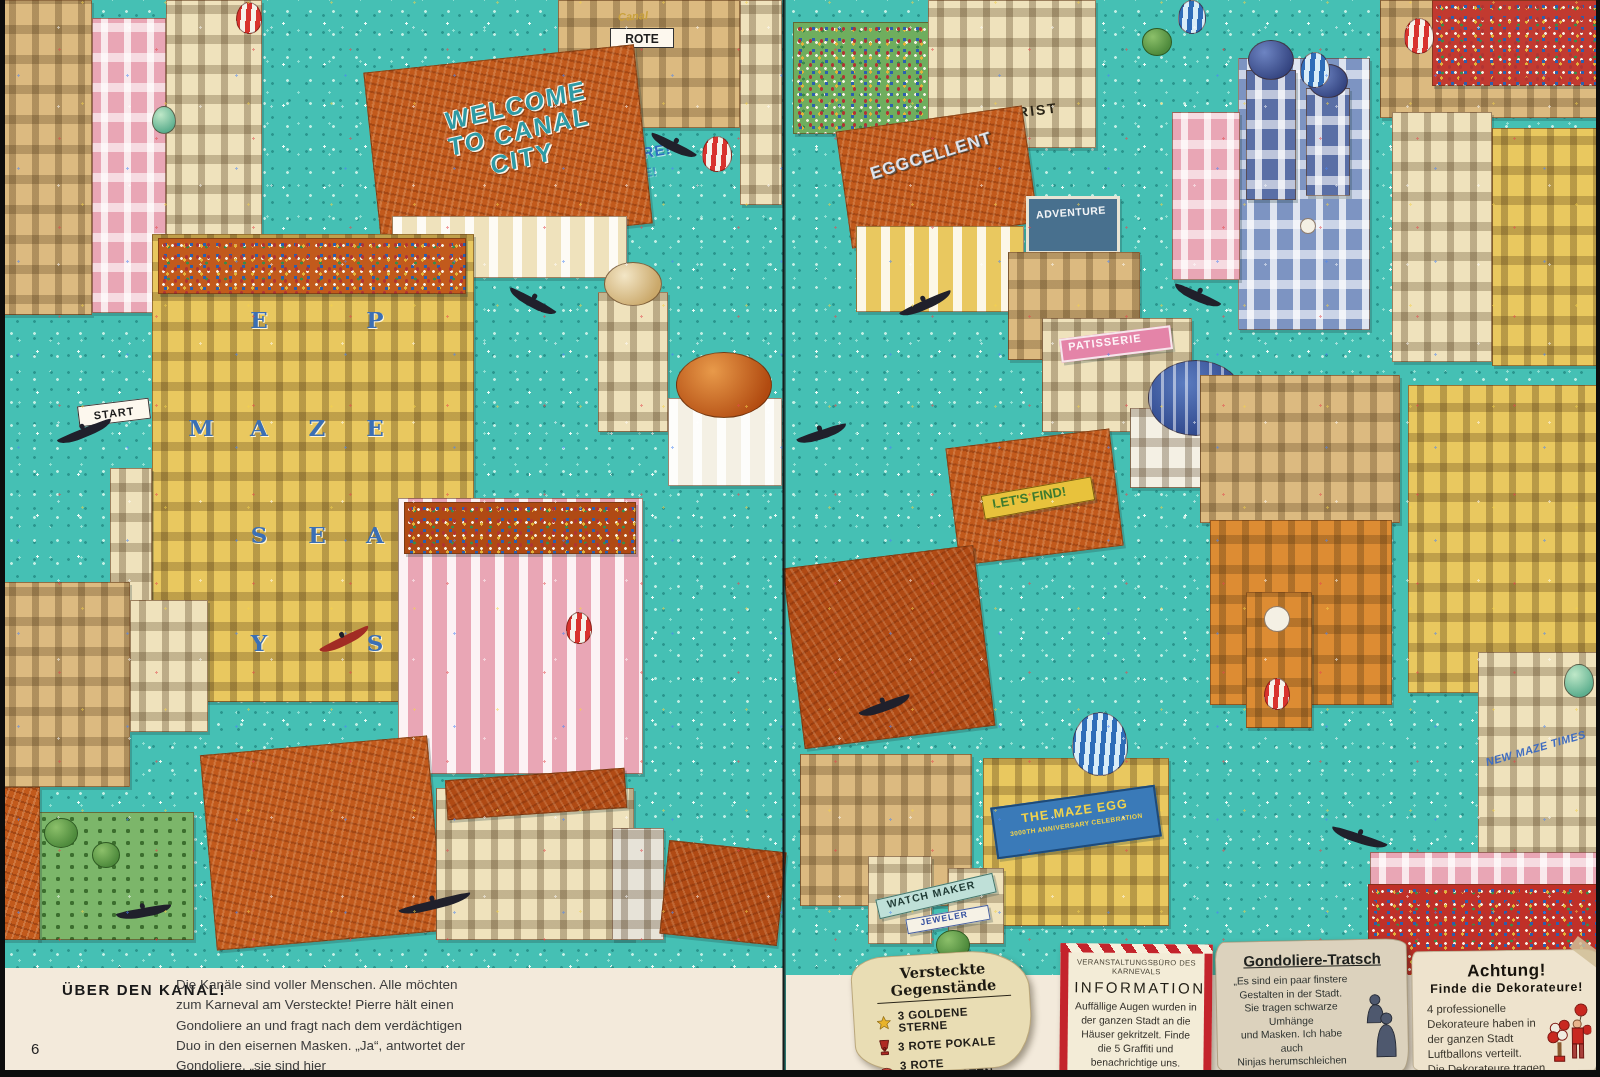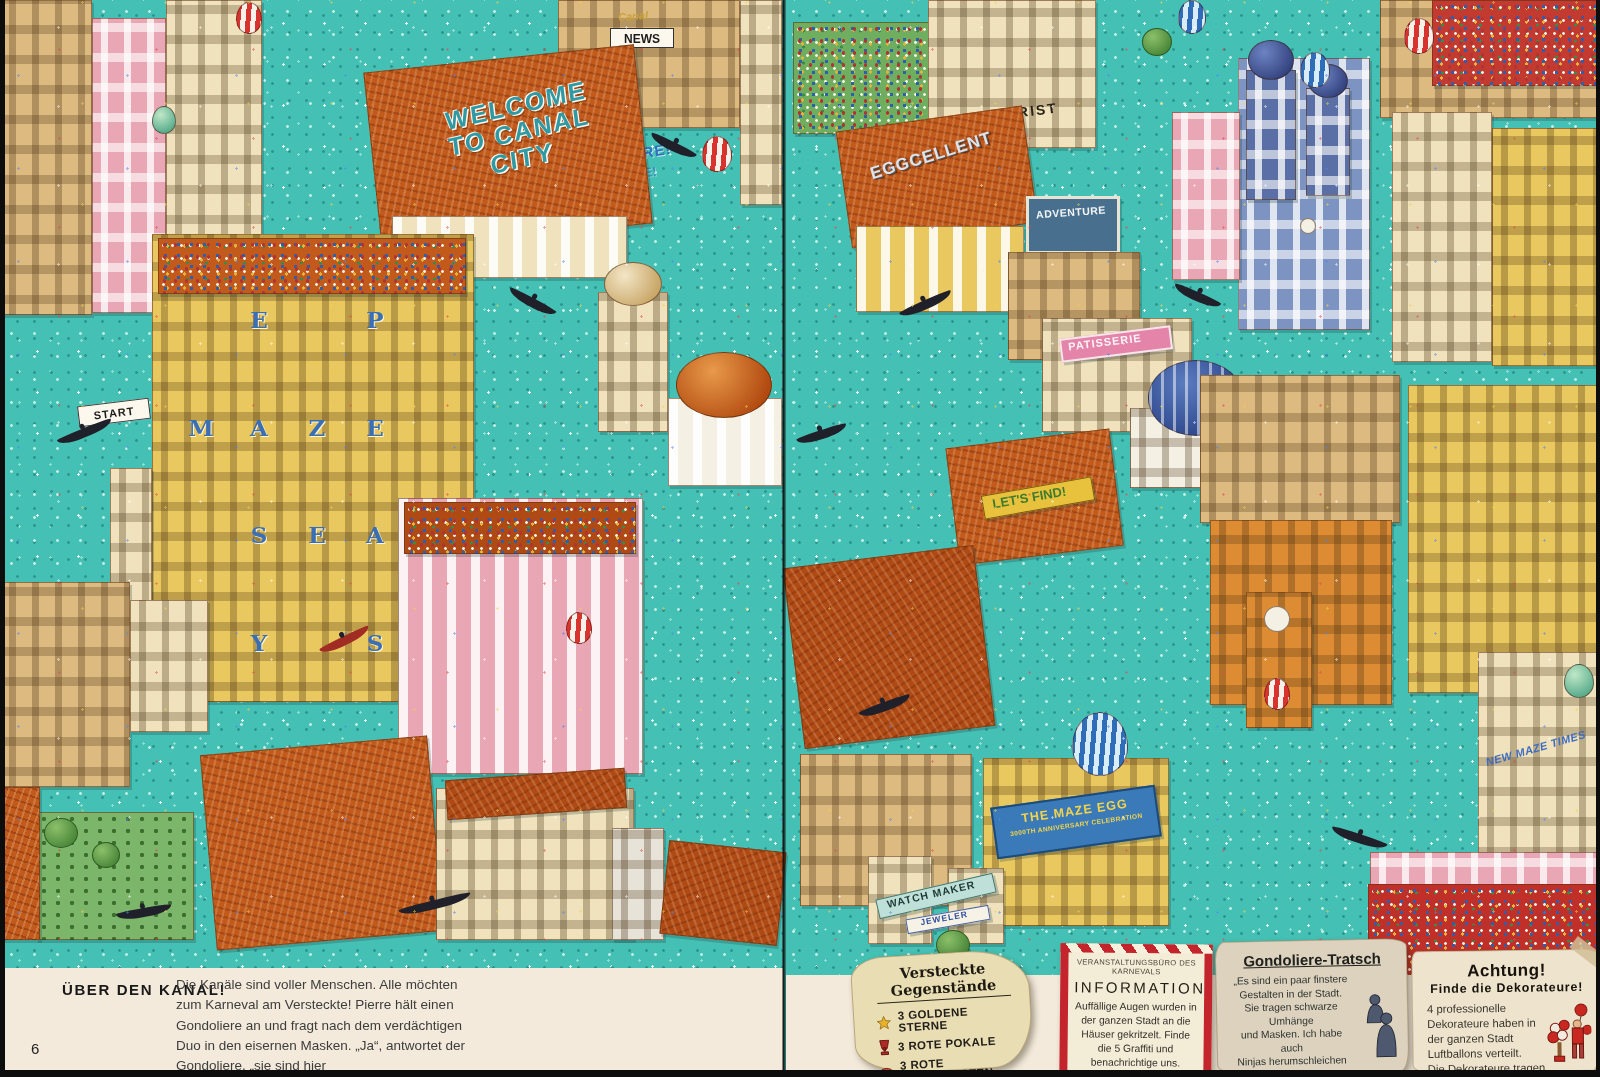--- a/index.html
+++ b/index.html
@@ -125,21 +125,21 @@
   <div class="water"></div>
 
   <div>
 
     <div class="b c-tan win" style="left:0;top:0;width:92px;height:315px"></div>
     <div class="b c-pink win-w" style="left:92px;top:18px;width:74px;height:295px"></div>
     <div class="b c-cream win" style="left:166px;top:0;width:96px;height:265px"></div>
     <div class="b roof2" style="left:230px;top:250px;width:90px;height:46px;transform:rotate(-10deg)"></div>
 
     <div class="b c-tan win" style="left:558px;top:0;width:182px;height:128px"></div>
-    <div class="ribbon" style="left:610px;top:28px;width:64px;height:20px;font-size:12px;line-height:20px"><span>NEWS</span></div>
+    <div class="ribbon" style="left:610px;top:28px;width:64px;height:20px;font-size:12px;line-height:20px"><span>ROTE</span></div>
     <div class="signtext" style="left:618px;top:10px;font-size:11px;color:#caa23c;font-style:italic;transform:rotate(-4deg)"><span>Canal</span></div>
     <div class="signtext graffiti" style="left:566px;top:148px;font-size:15px;transform:rotate(-9deg);letter-spacing:1px"><span>COME HERE!</span></div>
     <div class="signtext graffiti" style="left:574px;top:170px;font-size:13px;transform:rotate(-9deg);opacity:.55"><span>COME HERE!</span></div>
     <div class="b c-cream win" style="left:740px;top:0;width:42px;height:205px"></div>
 
     <div class="b roof" style="left:372px;top:58px;width:272px;height:180px;transform:rotate(-6deg)"></div>
     <div class="b c-cream arcade" style="left:392px;top:216px;width:235px;height:62px"></div>
     <div class="signtext welcome" style="left:424px;top:92px"><span>WELCOME TO CANAL CITY</span></div>
 
     <div class="b c-yellow win" style="left:152px;top:234px;width:322px;height:468px"></div>

